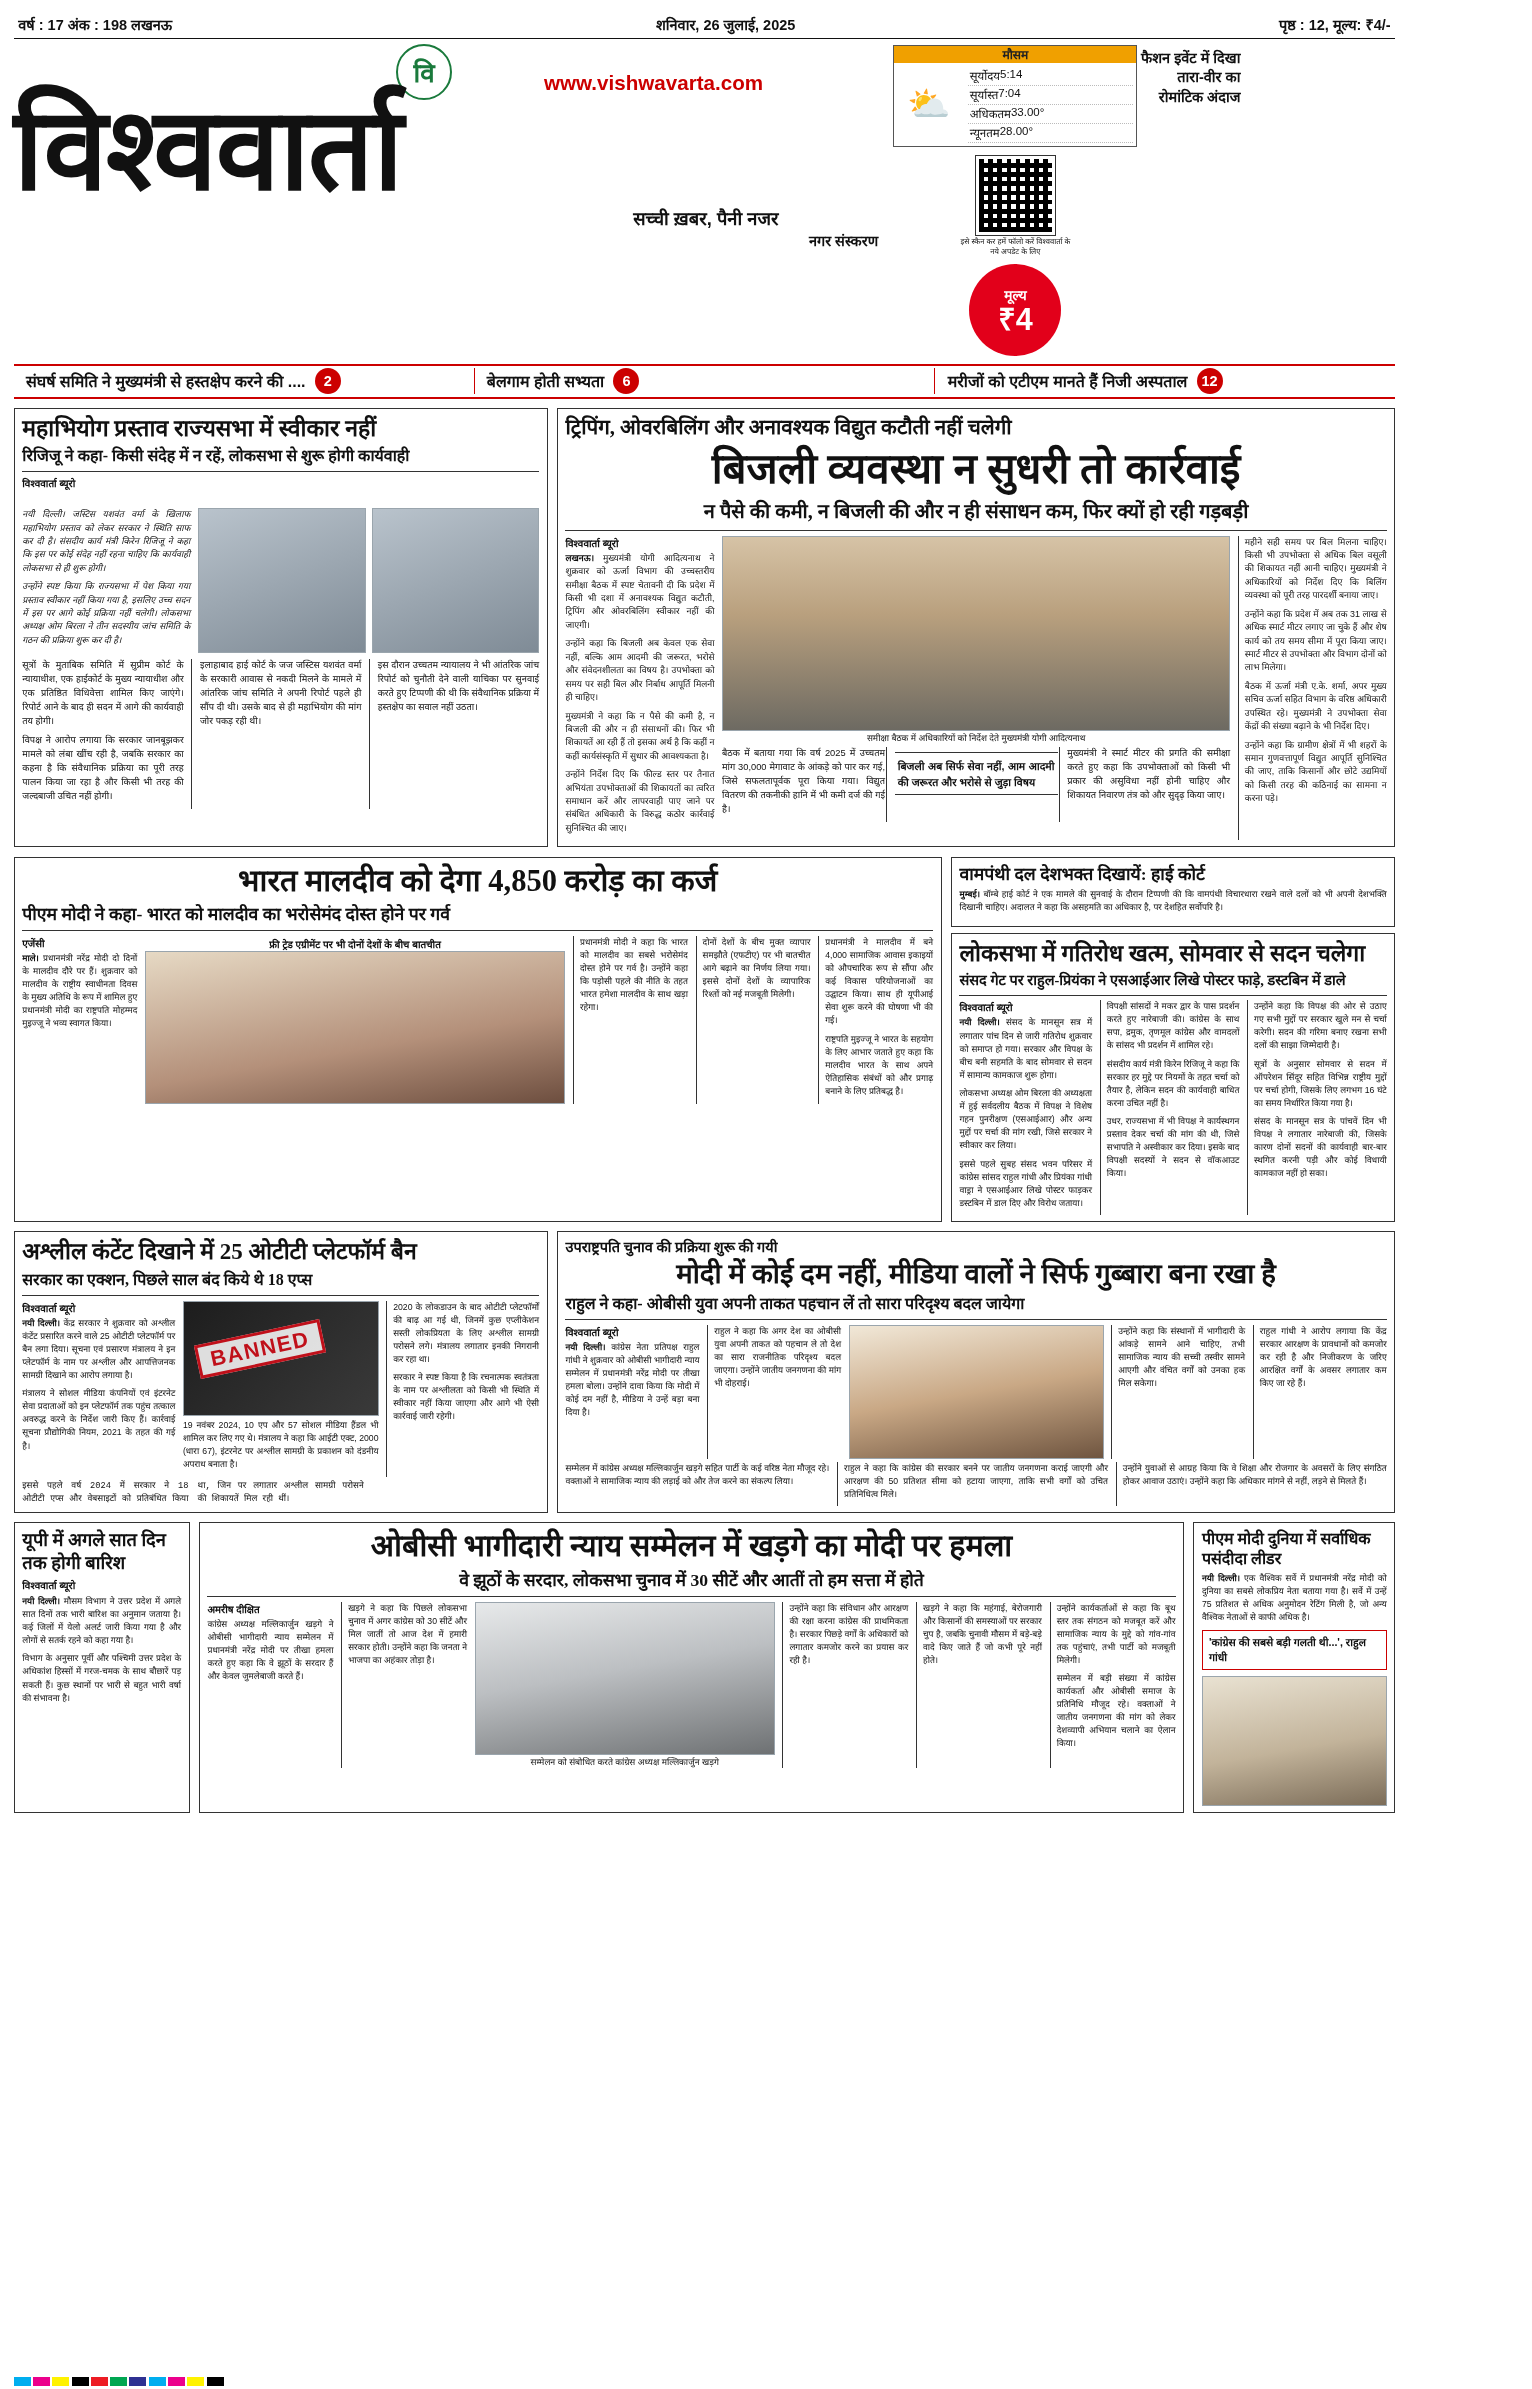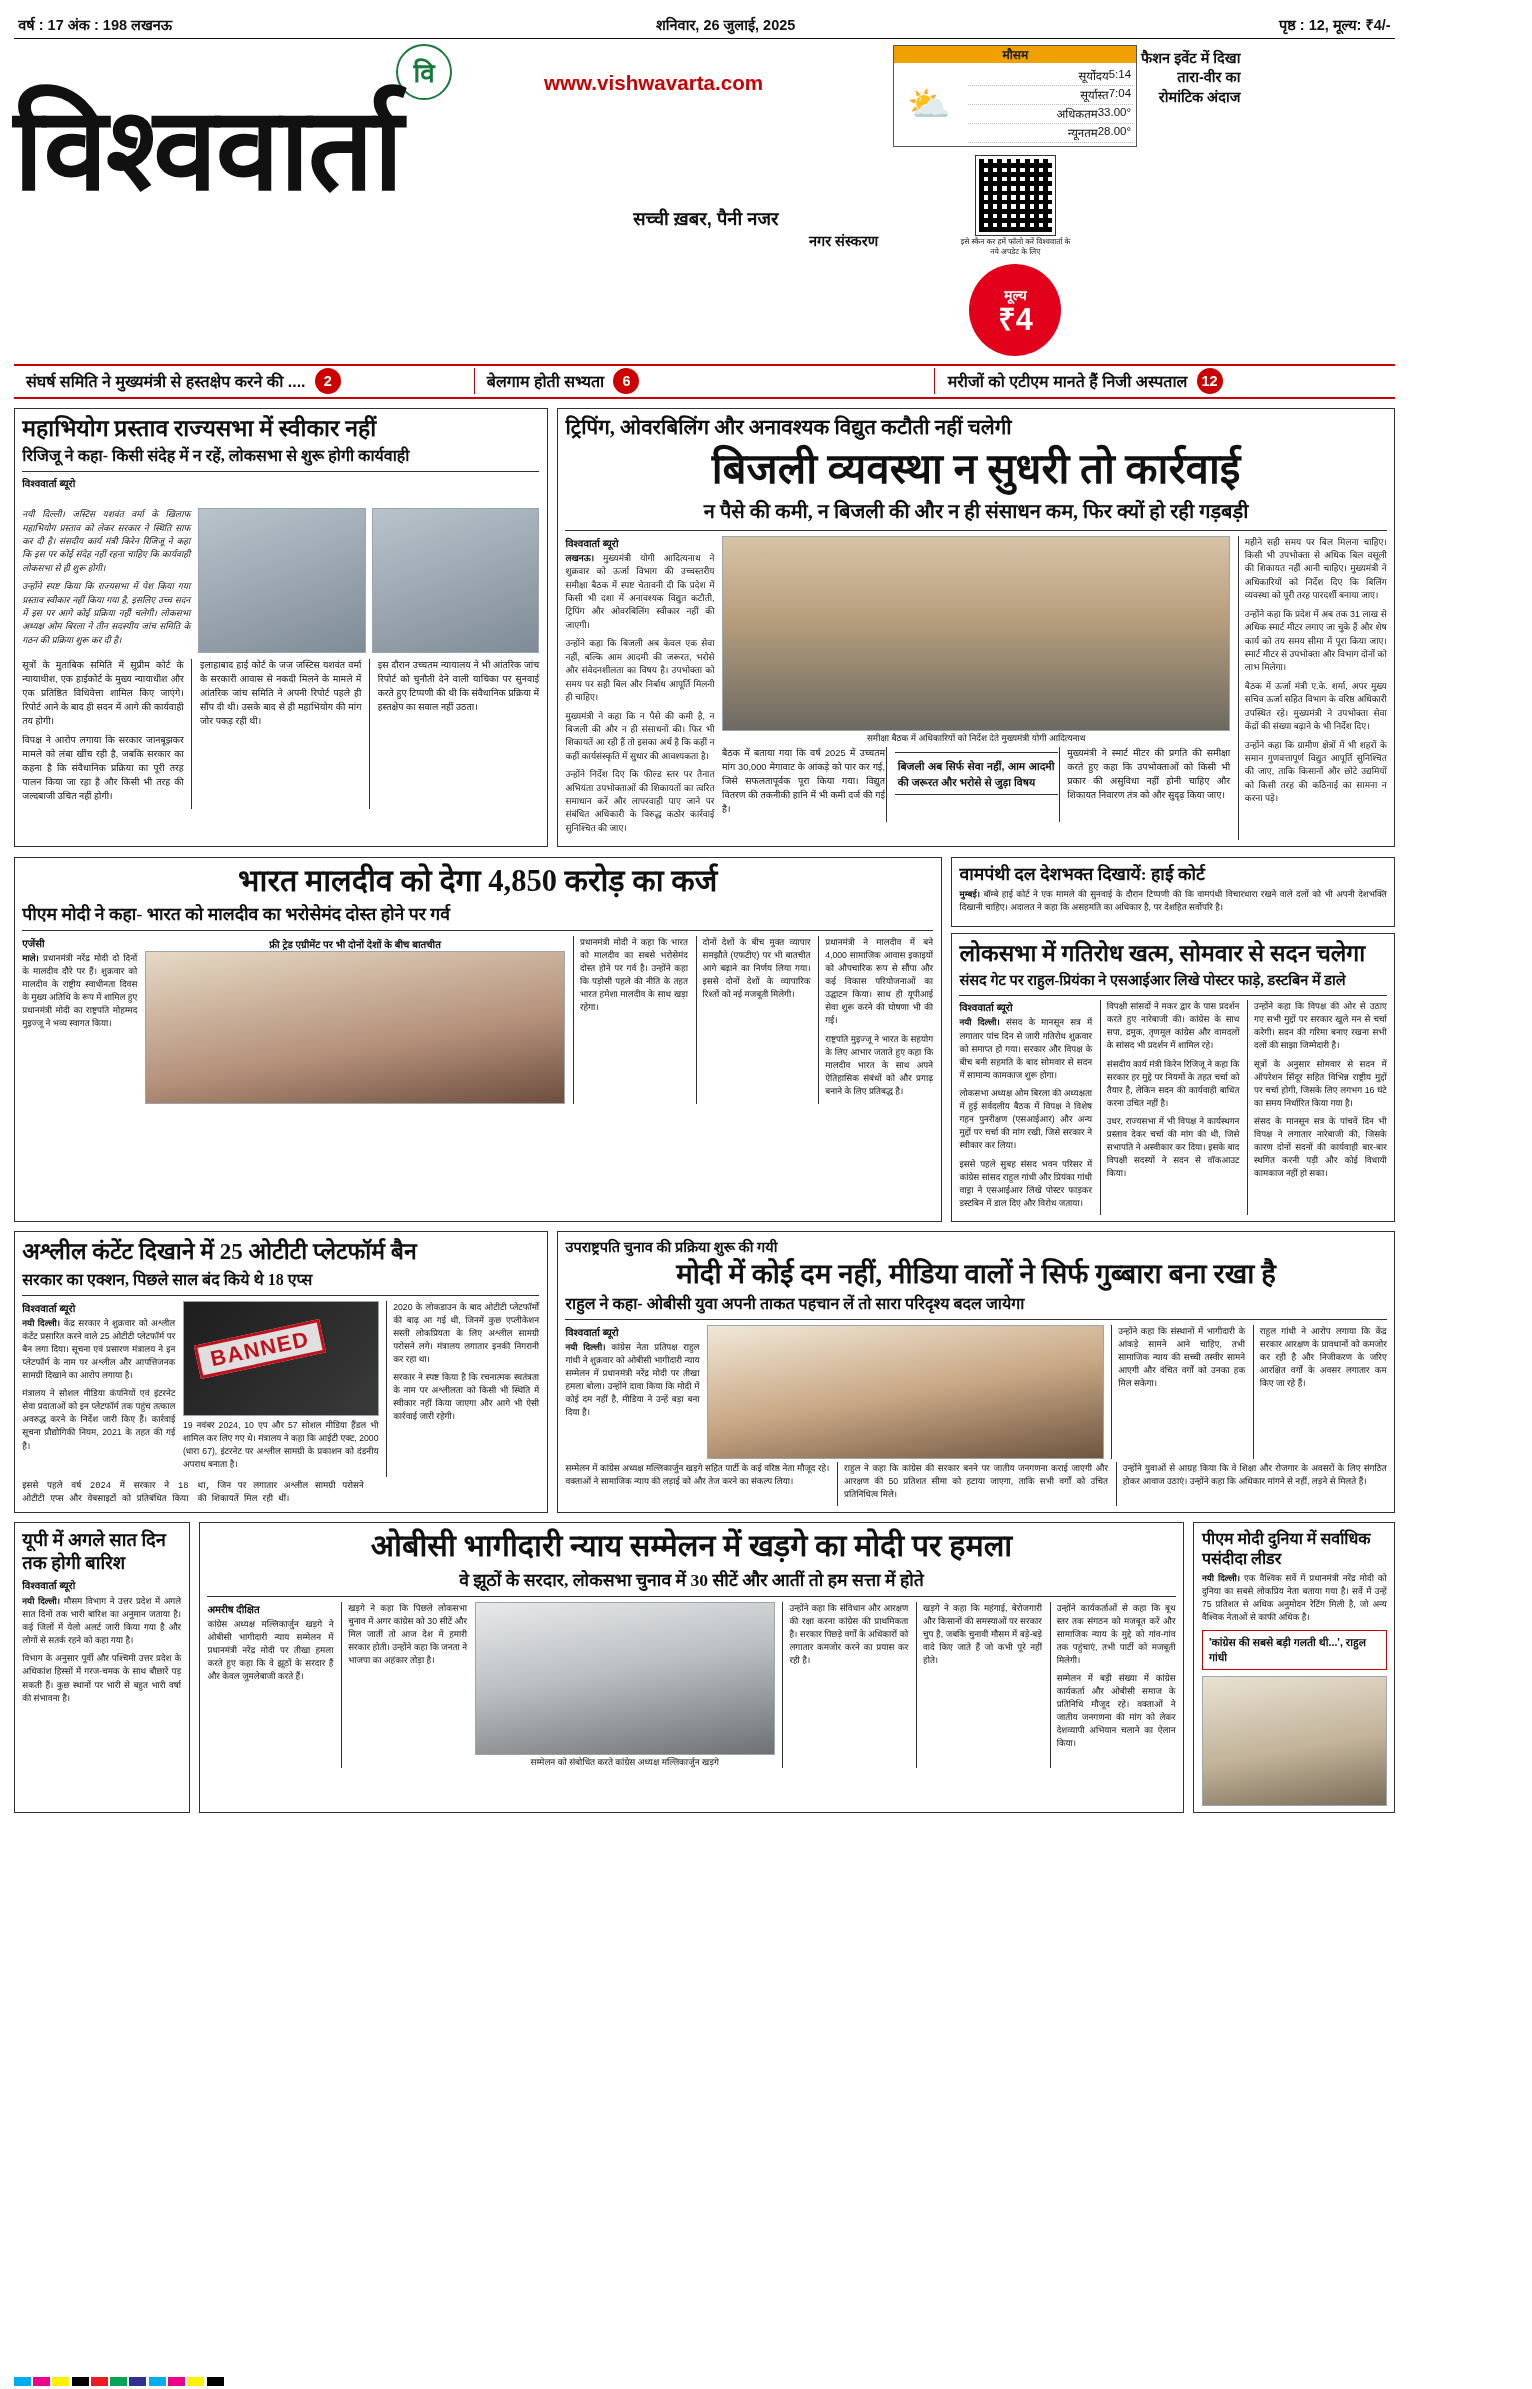--- a/index.html
+++ b/index.html
@@ -50,21 +50,21 @@
   }
   .tagline { text-align:right; font-size:18.3px; font-weight:bold; margin-top:-4.6px; padding-right:115px;}
   .edition { text-align:right; font-size:14.5px; font-weight:bold; padding-right:15.3px; }
 
   .mast-mid { width:252px; padding-top:1.5px; }
   .weather-box { border:0.8px solid #555; width:244px; }
   .weather-title { text-align:center; font-weight:bold; font-size:12.2px; background:#f0a000; color:#222; }
   .weather-body { display:flex; }
   .weather-icon { width:70px; display:flex;align-items:center;justify-content:center; font-size:35px; }
   .weather-rows { flex:1; font-size:11.5px; padding:3.1px 3.1px; }
-  .weather-rows div { display:flex; justify-content:flex-end; border-bottom:0.8px dotted #bbb; padding:1.5px 2.3px; }
+  .weather-rows div { display:flex; justify-content:flex-start; border-bottom:0.8px dotted #bbb; padding:1.5px 2.3px; }
   .qr {
     width:79px;height:79px;margin:9.2px auto 0 auto;
     background:
       repeating-linear-gradient(90deg,#000 0 4.6px,#fff 4.6px 9.2px),
       repeating-linear-gradient(0deg,#000 0 4.6px,#fff 4.6px 9.2px);
     background-blend-mode:multiply;
     border:3.1px solid #fff; outline:0.8px solid #333;
   }
   .qr-cap { text-align:center;font-size:7.6px;width:115px;margin:1.5px auto 0;}
   .price-badge {
@@ -406,20 +406,23 @@
         <div class="sub" style="border-bottom:0.8px solid #333;padding-bottom:4.6px;margin-top:3.1px;font-size:16px;">राहुल ने कहा- ओबीसी युवा अपनी ताकत पहचान लें तो सारा परिदृश्य बदल जायेगा</div>
 
         <div style="display:flex;gap:7.6px;margin-top:4.6px;">
           <div style="width:134px;">
             <div class="byline">विश्ववार्ता ब्यूरो</div>
             <div class="cols" style="font-size:8.7px;margin-top:2.3px;">
               <p><b>नयी दिल्ली।</b>
                  <span>कांग्रेस नेता प्रतिपक्ष राहुल गांधी ने शुक्रवार को ओबीसी भागीदारी न्याय सम्मेलन में प्रधानमंत्री नरेंद्र मोदी पर तीखा हमला बोला। उन्होंने दावा किया कि मोदी में कोई दम नहीं है, मीडिया ने उन्हें बड़ा बना दिया है।</span></p>
             </div>
           </div>
+          <div class="cols divider-v" style="width:134px;padding-left:6.1px;font-size:8.7px;">
+            <p>राहुल ने कहा कि अगर देश का ओबीसी युवा अपनी ताकत को पहचान ले तो देश का सारा राजनीतिक परिदृश्य बदल जाएगा। उन्होंने जातीय जनगणना की मांग भी दोहराई।</p>
+          </div>
           <div style="flex:1;">
             <div class="photo rahul" style="height:134px;"></div>
           </div>
           <div class="cols divider-v" style="width:134px;padding-left:6.1px;font-size:8.7px;">
             <p>उन्होंने कहा कि संस्थानों में भागीदारी के आंकड़े सामने आने चाहिए, तभी सामाजिक न्याय की सच्ची तस्वीर सामने आएगी और वंचित वर्गों को उनका हक मिल सकेगा।</p>
           </div>
           <div class="cols divider-v" style="width:134px;padding-left:6.1px;font-size:8.7px;">
             <p>राहुल गांधी ने आरोप लगाया कि केंद्र सरकार आरक्षण के प्रावधानों को कमजोर कर रही है और निजीकरण के जरिए आरक्षित वर्गों के अवसर लगातार कम किए जा रहे हैं।</p>
           </div>
         </div>

